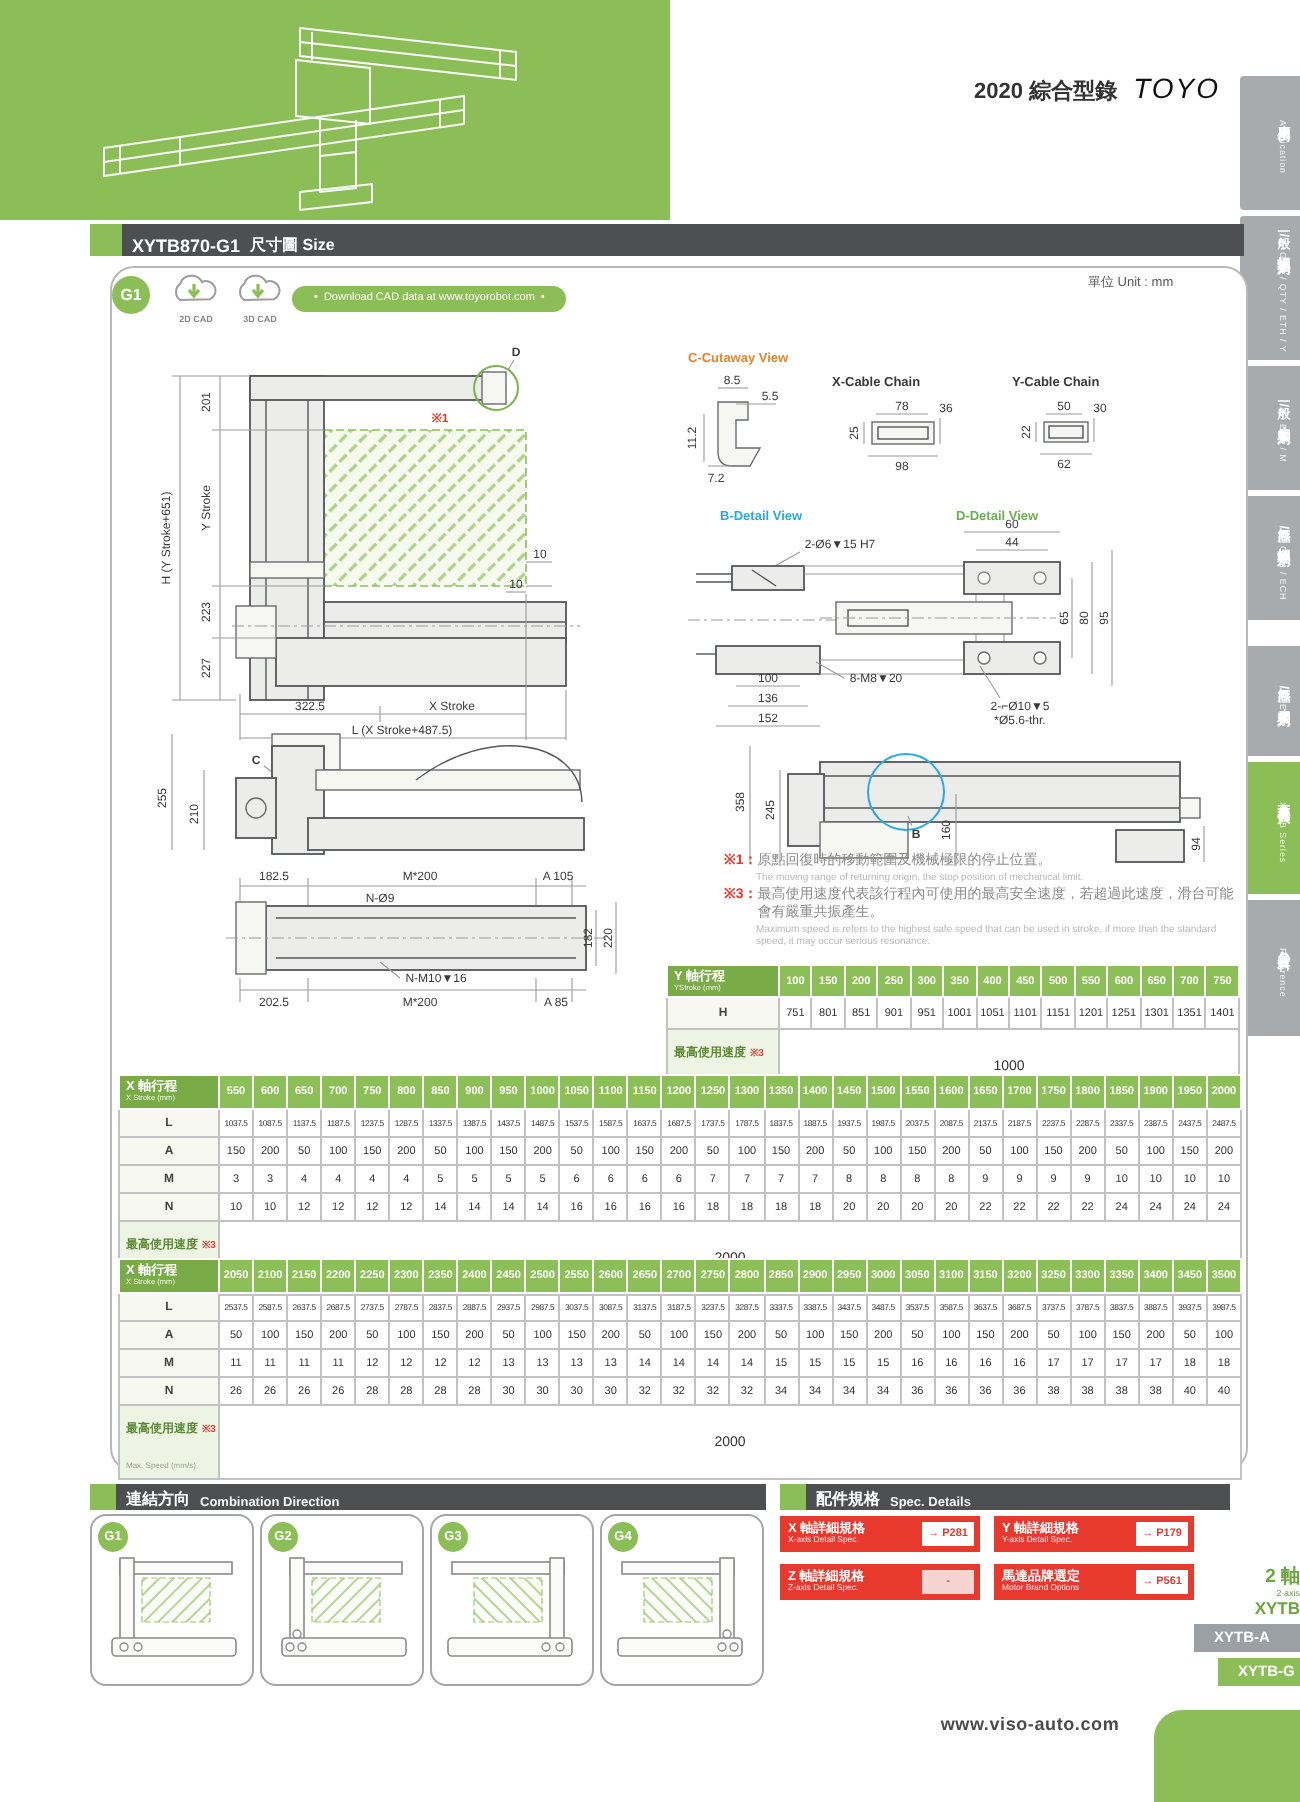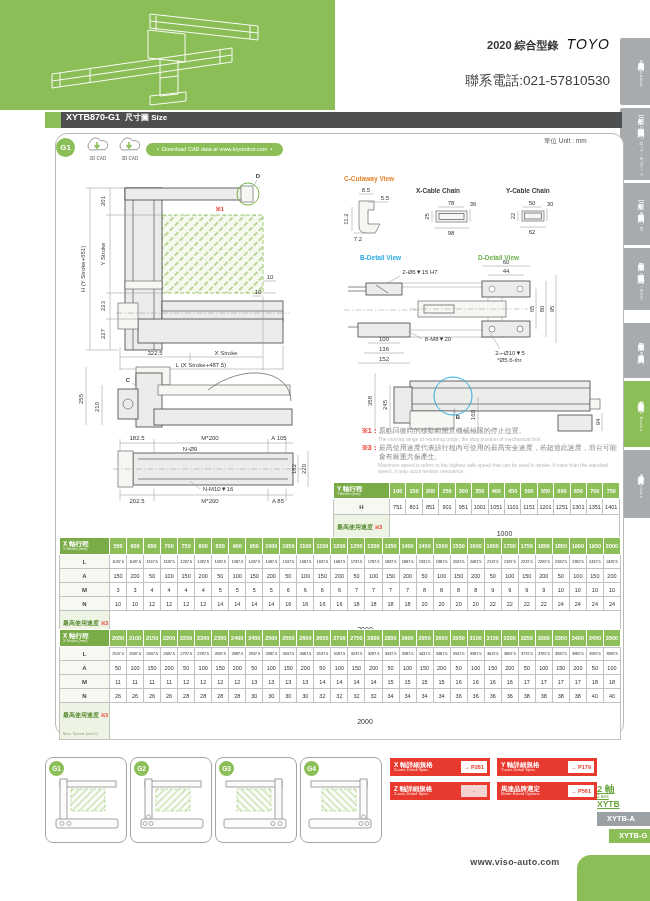--- a/index.html
+++ b/index.html
@@ -11,21 +11,21 @@
   .cat-line{position:absolute;top:36px;right:40px;display:flex;gap:8px;align-items:baseline;}
   .cat-txt{font-size:11px;font-weight:bold;color:#333;}
   .toyo{font-size:14px;font-weight:normal;font-style:italic;color:#111;letter-spacing:1px;}
   .phone{position:absolute;top:72px;right:40px;font-size:13.5px;color:#3c3c3c;}
   
   .side-tab{position:absolute;left:620px;width:30px;background:#a7abae;color:#fff;writing-mode:vertical-rl;text-align:center;border-radius:2px 0 0 2px;}
   .side-tab.active{background:#8cbe57;}
   .st-zh{display:inline-block;font-size:6.5px;font-weight:bold;letter-spacing:1px;}
   .st-en{display:inline-block;font-size:4.4px;letter-spacing:.5px;opacity:.9;}
   
-  .bar{position:absolute;background:#4d4f50;display:flex;align-items:flex-start;gap:5px;color:#fff;}
+  .bar{position:absolute;background:#4d4f50;display:flex;align-items:flex-end;gap:5px;color:#fff;}
   .bar .sq{background:#8cbe57;height:100%;flex:0 0 auto;}
   .tb-model{font-size:9px;font-weight:bold;}
   .tb-label{font-size:8px;font-weight:bold;}
   .sec-zh{font-size:8px;font-weight:bold;}
   .sec-en{font-size:6.5px;font-weight:bold;opacity:.95;}
   
   .main-box{position:absolute;left:55px;top:133px;width:567px;height:601px;border:1px solid #b8b8b8;border-radius:12px;background:#fff;}
   .g1-badge{position:absolute;left:56px;top:138px;width:19px;height:19px;border-radius:50%;background:#8cbe57;color:#fff;font-size:8px;font-weight:bold;display:flex;align-items:center;justify-content:center;}
   .cad-icon{position:absolute;width:32px;text-align:center;}
   .cad-label{font-size:4.5px;font-weight:bold;color:#888;display:block;margin-top:-1px;}
@@ -77,21 +77,21 @@
   svg .cpl{fill:#fbfbfa;stroke:#8a8a8a;stroke-width:.8;}
   svg .cc{fill:#fff;stroke:#8a8a8a;stroke-width:.7;}
   
   .spec-btn{position:absolute;width:100px;height:18px;background:#e8392f;display:flex;align-items:center;}
   .sb-main{flex:1;padding-left:4px;color:#fff;}
   .sb-zh{display:block;font-size:6.5px;font-weight:bold;line-height:1.15;}
   .sb-en{display:block;font-size:4.2px;opacity:.92;line-height:1.1;}
   .sb-ref{flex:0 0 26px;height:12px;margin-right:3px;background:#fff;color:#e8392f;font-weight:bold;font-size:5.5px;display:flex;align-items:center;justify-content:center;}
   .sb-ref.dim{background:#f4d3d0;color:#b5524c;}
   
-  .series{position:absolute;left:597px;top:784px;width:53px;text-align:left;color:#6aa63e;text-decoration:underline;}
+  .series{position:absolute;left:597px;top:784px;width:53px;text-align:right;color:#6aa63e;}
   .se-axes{font-size:9.5px;font-weight:bold;line-height:1;}
   .se-axes-en{font-size:4.5px;line-height:1.2;}
   .se-name{font-size:8.5px;font-weight:bold;line-height:1.3;}
   .se-tab{position:absolute;left:597px;width:53px;height:14px;color:#fff;font-size:7.5px;font-weight:bold;line-height:14px;padding-left:10px;box-sizing:border-box;}
   
   .footer-url{position:absolute;left:455px;top:857px;width:120px;text-align:center;font-size:9px;font-weight:bold;color:#4a4a4a;letter-spacing:.3px;}
   .footer-green{position:absolute;left:577px;top:855px;width:73px;height:46px;background:#8cbe57;border-radius:14px 0 0 0;}
 </style>
 </head>
 <body>
@@ -108,21 +108,20 @@
         <path d="M148,30 L185,34 L185,62 L148,58 Z"></path>
         <path d="M160,58 L160,96 L178,94 L178,60 M160,78 L178,76"></path>
         <path d="M150,96 L186,92 L186,101 L150,105 Z"></path>
       </g>
     </svg>
   </div>
   <div class="cat-line">
     <span class="cat-txt">2020 綜合型錄</span>
     <span class="toyo">TOYO</span>
   </div>
-  <div class="phone">聯系電話:021-57810530</div>
 
   <div class="side-tab" style="top:38px;height:67px;">
     <span class="st-zh">應用例</span><span class="st-en">Application</span></div>
   <div class="side-tab" style="top:108px;height:72px;">
     <span class="st-zh">一般 / 螺桿系列</span><span class="st-en">GTH / QTY / ETH / Y</span></div>
   <div class="side-tab" style="top:183px;height:62px;">
     <span class="st-zh">一般 / 皮帶系列</span><span class="st-en">ETB / M</span></div>
   <div class="side-tab" style="top:248px;height:62px;">
     <span class="st-zh">無塵 / 螺桿系列</span><span class="st-en">GCH / ECH</span></div>
   <div class="side-tab" style="top:323px;height:55px;">
@@ -795,20 +794,25 @@
     <tr>
       <th class="sl">
         <span class="sl-zh">最高使用速度</span><span class="slref">※3</span><br>
         <span class="sl-en">Max. Speed (mm/s)</span>
       </th>
       <td class="sv" colspan="30">2000</td>
     </tr>
   </tbody>
     </table>
 
+  <div class="bar" style="left:45px;top:742px;width:338px;height:13px;">
+    <span class="sq" style="width:13px;"></span>
+    <span class="sec-zh">連結方向</span>
+    <span class="sec-en">Combination Direction</span>
+  </div>
 
   <div class="combo-card" style="left:45px;">
     <div class="combo-badge">G1</div>
     <svg class="combo-svg" viewBox="0 0 72 56">
       <defs>
           <pattern id="hp1" width="5" height="5" patternUnits="userSpaceOnUse" patternTransform="rotate(45)">
             <rect width="5" height="5" fill="#fbfdf8"></rect>
             <line x1="1" y1="0" x2="1" y2="5" stroke="#b6d493" stroke-width="1"></line>
           </pattern>
         </defs>
@@ -875,20 +879,25 @@
           <rect class="cpl" x="10" y="4" width="7" height="44"></rect>
           <rect x="21" y="14" width="34" height="22" fill="url(#hp4)" stroke="#9cc66f" stroke-width="0.6" stroke-dasharray="3 1.5"></rect>
           <rect class="cpl" x="6" y="44" width="62" height="9" rx="2"></rect>
           <circle class="cc" cx="10" cy="48.5" r="2"></circle>
           <circle class="cc" cx="16" cy="48.5" r="2"></circle>
           <circle class="cc" cx="13.5" cy="42" r="2"></circle>
         </g>
     </svg>
   </div>
 
+  <div class="bar" style="left:390px;top:742px;width:225px;height:13px;">
+    <span class="sq" style="width:13px;"></span>
+    <span class="sec-zh">配件規格</span>
+    <span class="sec-en">Spec. Details</span>
+  </div>
 
   <div class="spec-btn" style="left:390px;top:758px;">
     <span class="sb-main">
       <span class="sb-zh">X 軸詳細規格</span>
       <span class="sb-en">X-axis Detail Spec.</span>
     </span>
     <span class="sb-ref">→ P281</span>
   </div>
   <div class="spec-btn" style="left:497px;top:758px;">
     <span class="sb-main">

